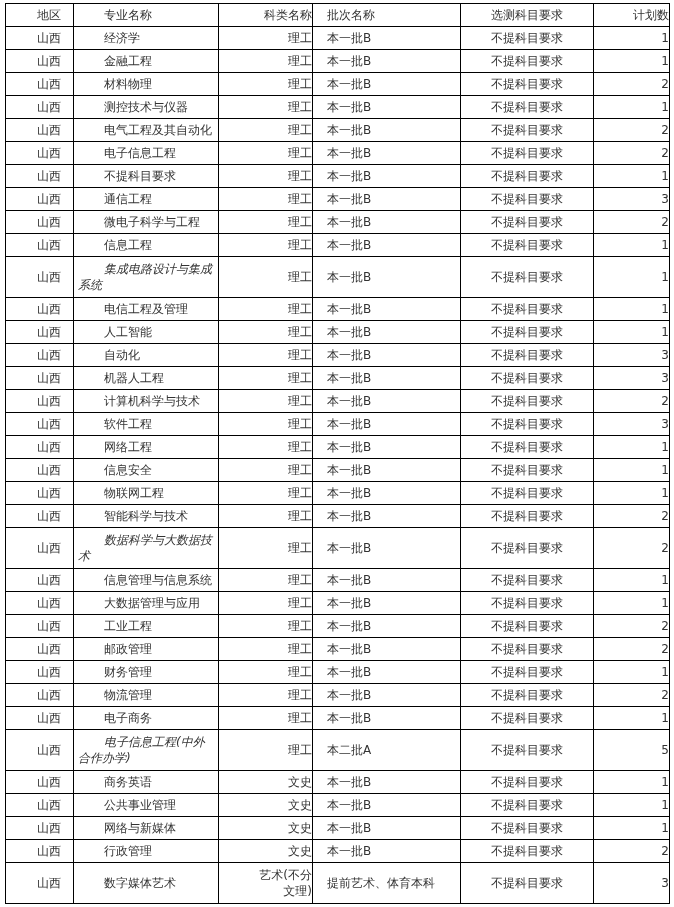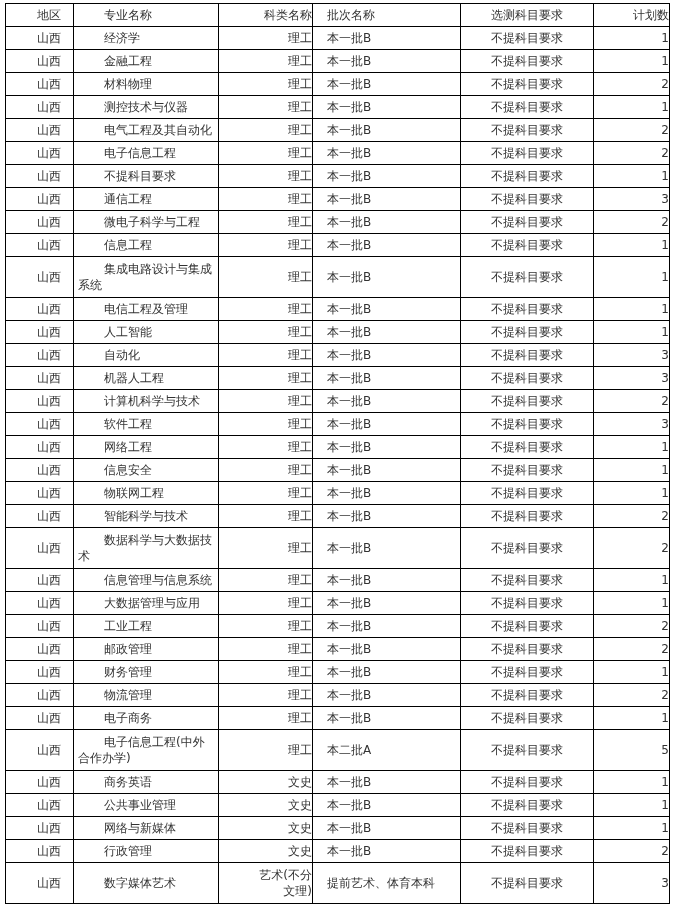--- a/index.html
+++ b/index.html
@@ -2,21 +2,21 @@
 <html><head>
 <meta charset="utf-8">
 <style>
   html, body { margin: 0; padding: 0; background: #ffffff; }
   body { width: 674px; height: 907px; overflow: hidden; font-family: "DejaVu Sans", "Liberation Sans", sans-serif; color: #333333; }
   #tbl { position: absolute; left: 5px; top: 3px; border-collapse: collapse; table-layout: fixed; font-size: 12px; }
   #tbl td { border: 1px solid #000000; padding: 0; height: 22px; line-height: 16px; vertical-align: middle; overflow: hidden; }
   #tbl tr.tall td { height: 40px; }
   td.c-region { text-align: right; padding-right: 12px !important; }
   td.c-major { text-align: left; padding-left: 30px !important; padding-right: 2px !important; margin-top: 9px; }
-  td.c-major.wrap { padding-left: 4px !important; text-indent: 26px; }
+  td.c-major.wrap { padding-left: 4px !important; text-indent: 26px; font-style: italic; }
   td.c-cat { text-align: right; padding-left: 32px !important; }
   td.c-cat.wrap { padding-left: 4px !important; text-indent: 28px; }
   td.c-batch { text-align: left; padding-left: 14px !important; margin-top: 36px; }
   td.c-req { text-align: center; margin-left: 8px; }
   td.c-plan { text-align: right; }
 </style>
 </head>
 <body>
 
 <table id="tbl">

